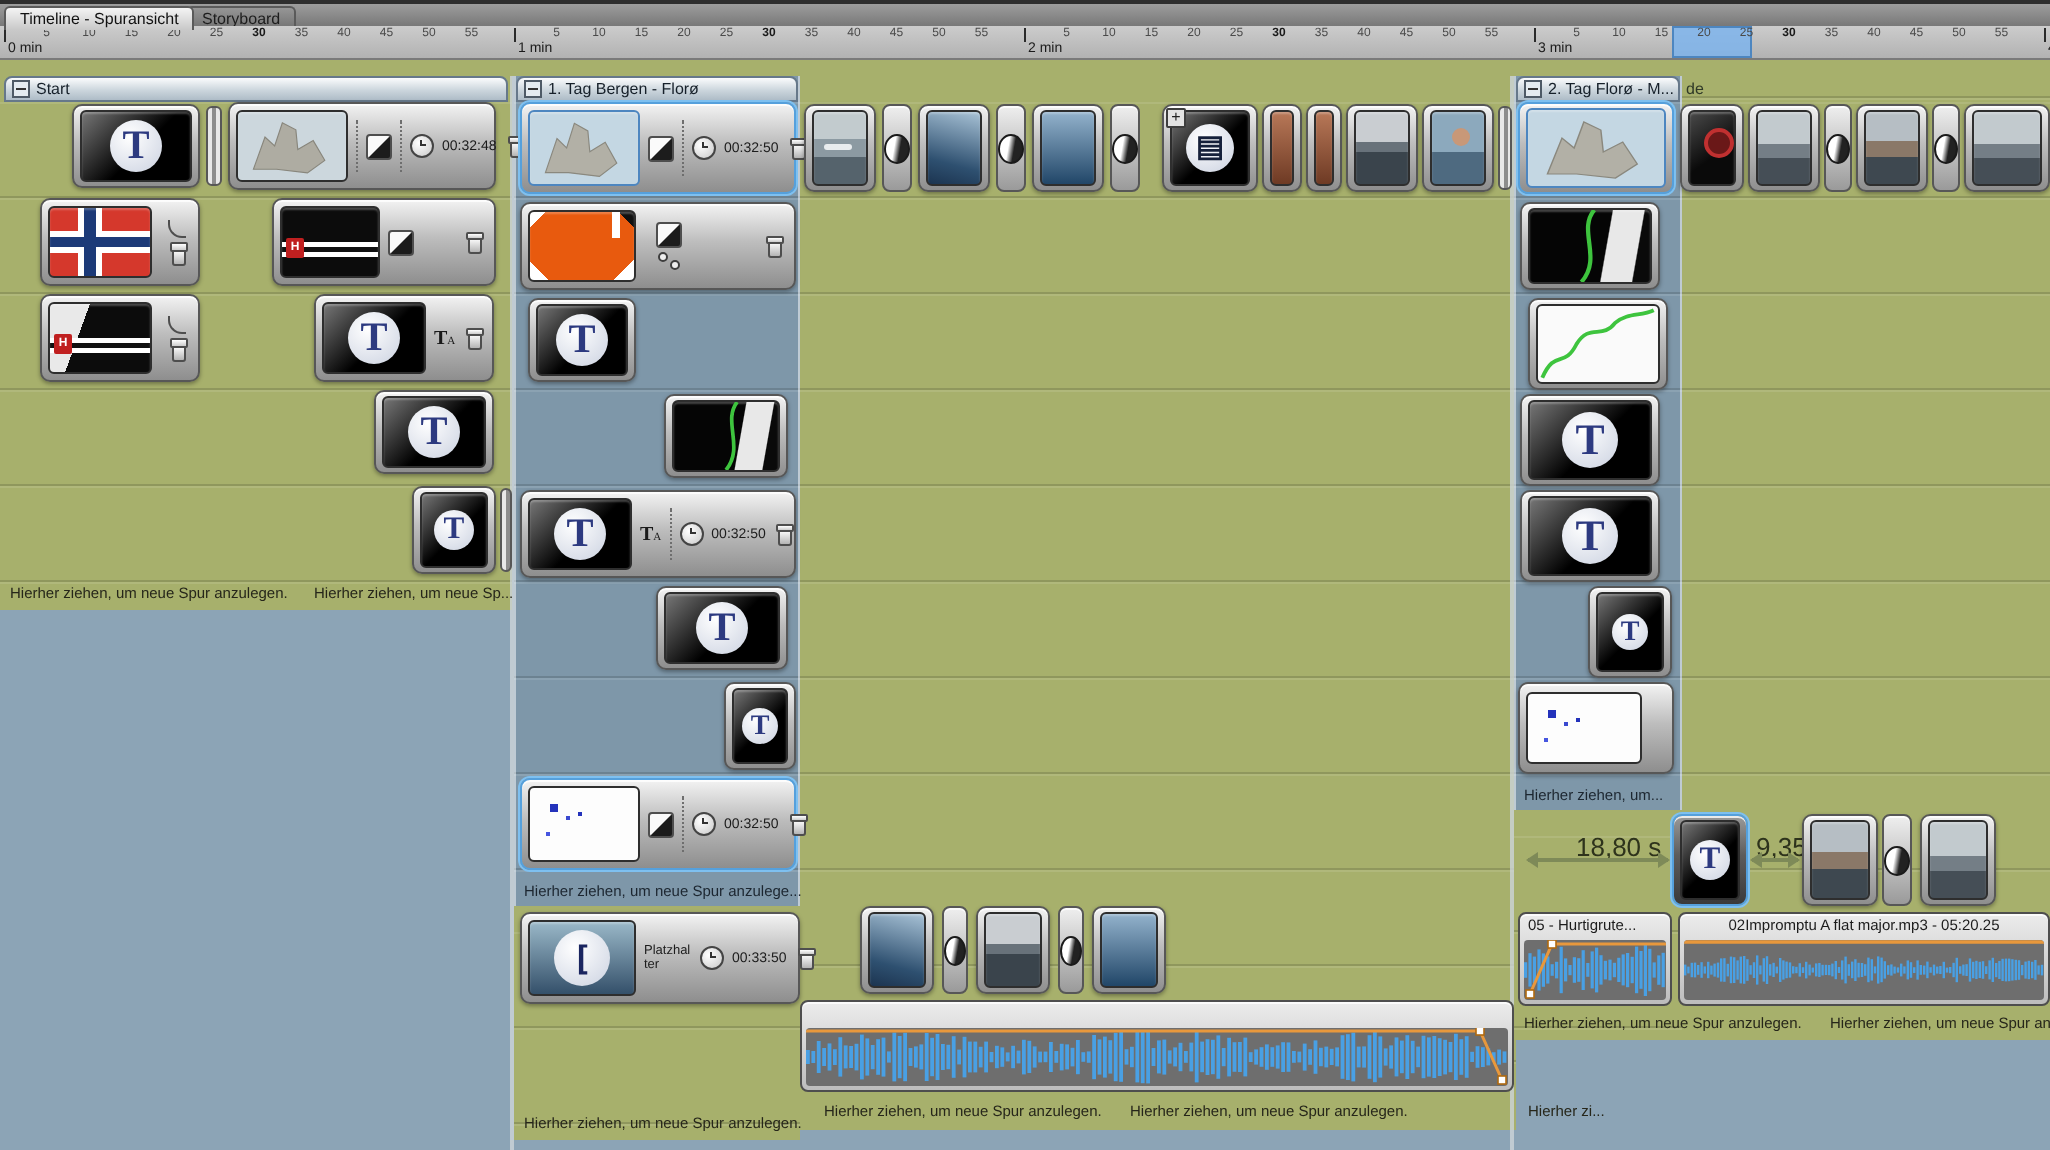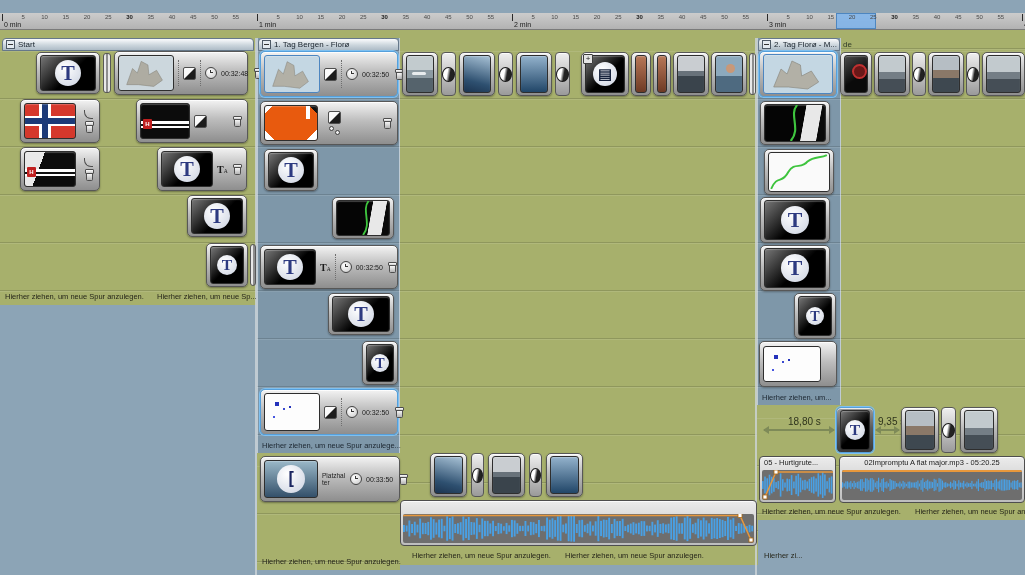--- a/index.html
+++ b/index.html
@@ -144,35 +144,39 @@
   
   .audio{position:absolute;border-radius:4px;border:1px solid #4e4e4e;box-sizing:border-box;overflow:hidden;
     background:linear-gradient(180deg,#ececec,#bdbdbd);box-shadow:inset 0 1px 0 rgba(255,255,255,.8);}
   .atitle{height:12px;font-size:7.5px;color:#1c1c1c;padding:1px 4px 0 4px;white-space:nowrap;overflow:hidden;}
   .atitle.ctr{text-align:center;}
   .awave{position:absolute;left:2px;right:2px;top:13px;bottom:2px;background:#6e6e6e;border-radius:2px;overflow:hidden;}
 
   
   .hint{position:absolute;font-size:7.5px;color:#26261a;white-space:nowrap;}
   .hint.onblue{color:#1c2630;}
-  .span-label{position:absolute;font-size:10px;color:#2e331c;}
+  .span-label{position:absolute;font-size:13px;color:#2e331c;}
   .span-arrow{position:absolute;height:2px;background:#7e8a58;}
   .span-arrow::before,.span-arrow::after{content:"";position:absolute;top:-3px;width:0;height:0;
     border-top:4px solid transparent;border-bottom:4px solid transparent;}
   .span-arrow::before{left:-1px;border-right:6px solid #7e8a58;}
   .span-arrow::after{right:-1px;border-left:6px solid #7e8a58;}
 
   .platz-label{width:24px;font-size:6.5px;line-height:1.15;color:#1c1c1c;word-break:break-all;flex:none;}
   svg{display:block;}
 </style>
 </head>
 <body>
 
 <div class="screen">
 
+  <div class="tabbar">
+    <div class="tab active" style="left:2px;">Timeline - Spuransicht</div>
+    <div class="tab inactive" style="left:93px;">Storyboard</div>
+  </div>
 
   <div class="ruler" id="ruler">
     <div class="ruler-sel"></div>
   <i class="rmtick" style="left: 2px;"></i>
       <span class="rmin" style="left: 4px;">0 min</span>
       <span class="rsec" style="left: 16.25px;">5</span>
       <span class="rsec" style="left: 37.5px;">10</span>
       <span class="rsec" style="left: 58.75px;">15</span>
       <span class="rsec" style="left: 80px;">20</span>
       <span class="rsec" style="left: 101.25px;">25</span>

